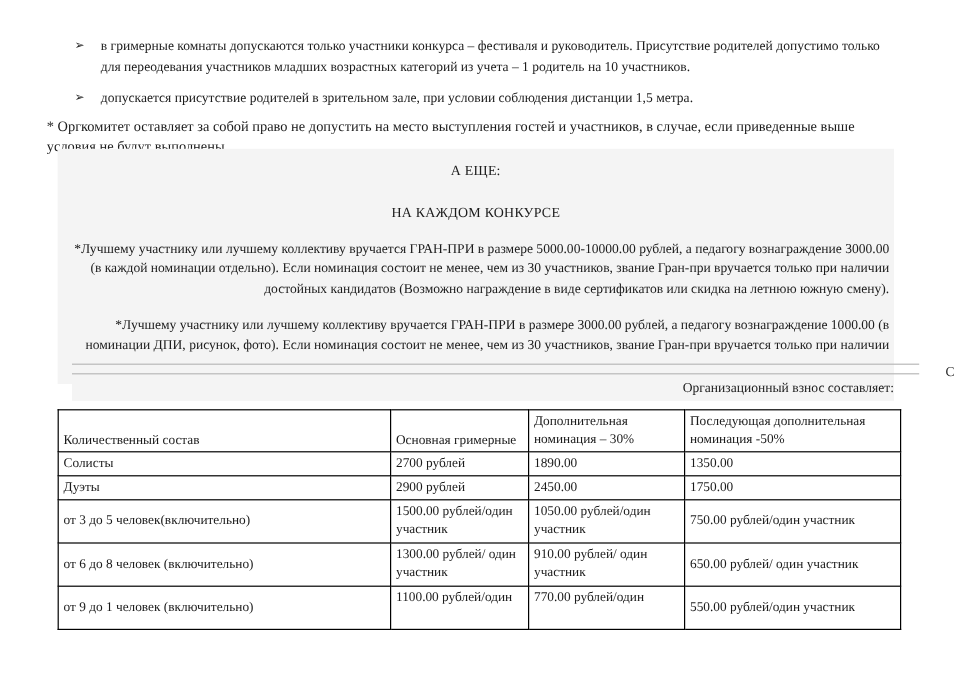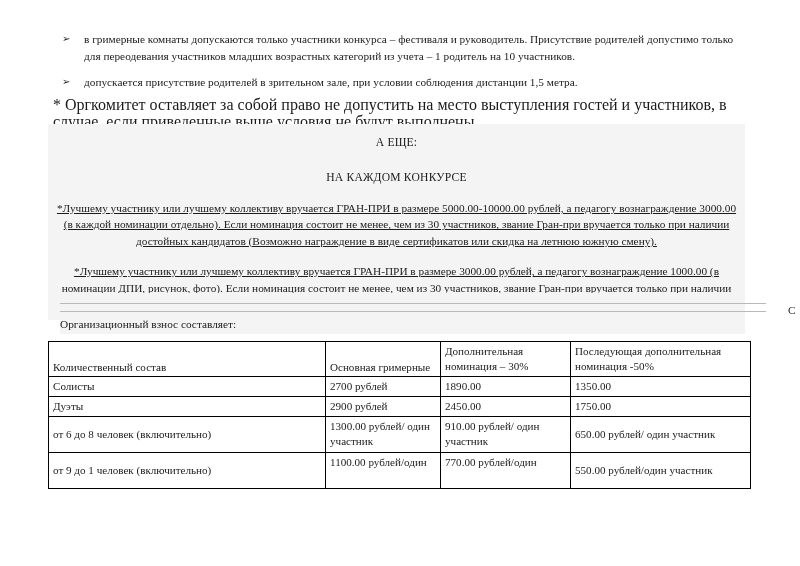--- a/index.html
+++ b/index.html
@@ -48,24 +48,24 @@
     color: #2a2a2a;
   }
   .bullet-text {
     flex: 1 1 auto;
     text-align: left;
   }
 
   
   .note-para {
     position: absolute;
-    left: 53px;
+    left: 39px;
     top: 97px;
     width: 700px;
-    font-size: 16px;
+    font-size: 12px;
     line-height: 16.5px;
   }
 
   
   .shaded-block {
     position: absolute;
     left: 48px;
     top: 124px;
     width: 697px;
     background: #f4f4f4;
@@ -79,22 +79,21 @@
     margin: 4px 0 0 0;
     letter-spacing: .2px;
   }
   .heading-gap {
     height: 14px;
   }
   .shaded-para {
     font-size: 11.3px;
     line-height: 16.4px;
     margin: 14px 4px 0 4px;
-    text-align: center;
-    text-decoration: underline;
+    text-align: right;
   }
 
   
   .fee-band {
     position: absolute;
     left: 60px;
     top: 293px;
     width: 685px;
     background: #f4f4f4;
     height: 41px;
@@ -107,21 +106,21 @@
     height: 1px;
     background: #b9b9b9;
   }
   .rule.r1 { top: 303px; }
   .rule.r2 { top: 311px; }
   .fee-caption {
     position: absolute;
     left: 60px;
     top: 316px;
     width: 685px;
-    text-align: left;
+    text-align: right;
     font-size: 11.3px;
     line-height: 16px;
   }
   .edge-char {
     position: absolute;
     left: 788px;
     top: 303px;
     font-size: 11.3px;
     line-height: 14px;
     color: #2a2a2a;
@@ -218,20 +217,26 @@
       </tr>
 
       <tr class="row-simple">
         <td class="mid">Дуэты</td>
         <td class="mid">2900 рублей</td>
         <td class="mid">2450.00</td>
         <td class="mid">1750.00</td>
       </tr>
 
 
+      <tr class="row-tall">
+        <td class="mid">от 3 до 5 человек(включительно)</td>
+        <td>1500.00 рублей/один участник</td>
+        <td>1050.00 рублей/один участник</td>
+        <td class="mid">750.00 рублей/один участник</td>
+      </tr>
 
       <tr class="row-tall">
         <td class="mid">от 6 до 8 человек (включительно)</td>
         <td>1300.00 рублей/ один участник</td>
         <td>910.00 рублей/ один участник</td>
         <td class="mid">650.00 рублей/ один участник</td>
       </tr>
 
       <tr class="row-tall">
         <td class="mid">от 9 до 1 человек (включительно)</td>

